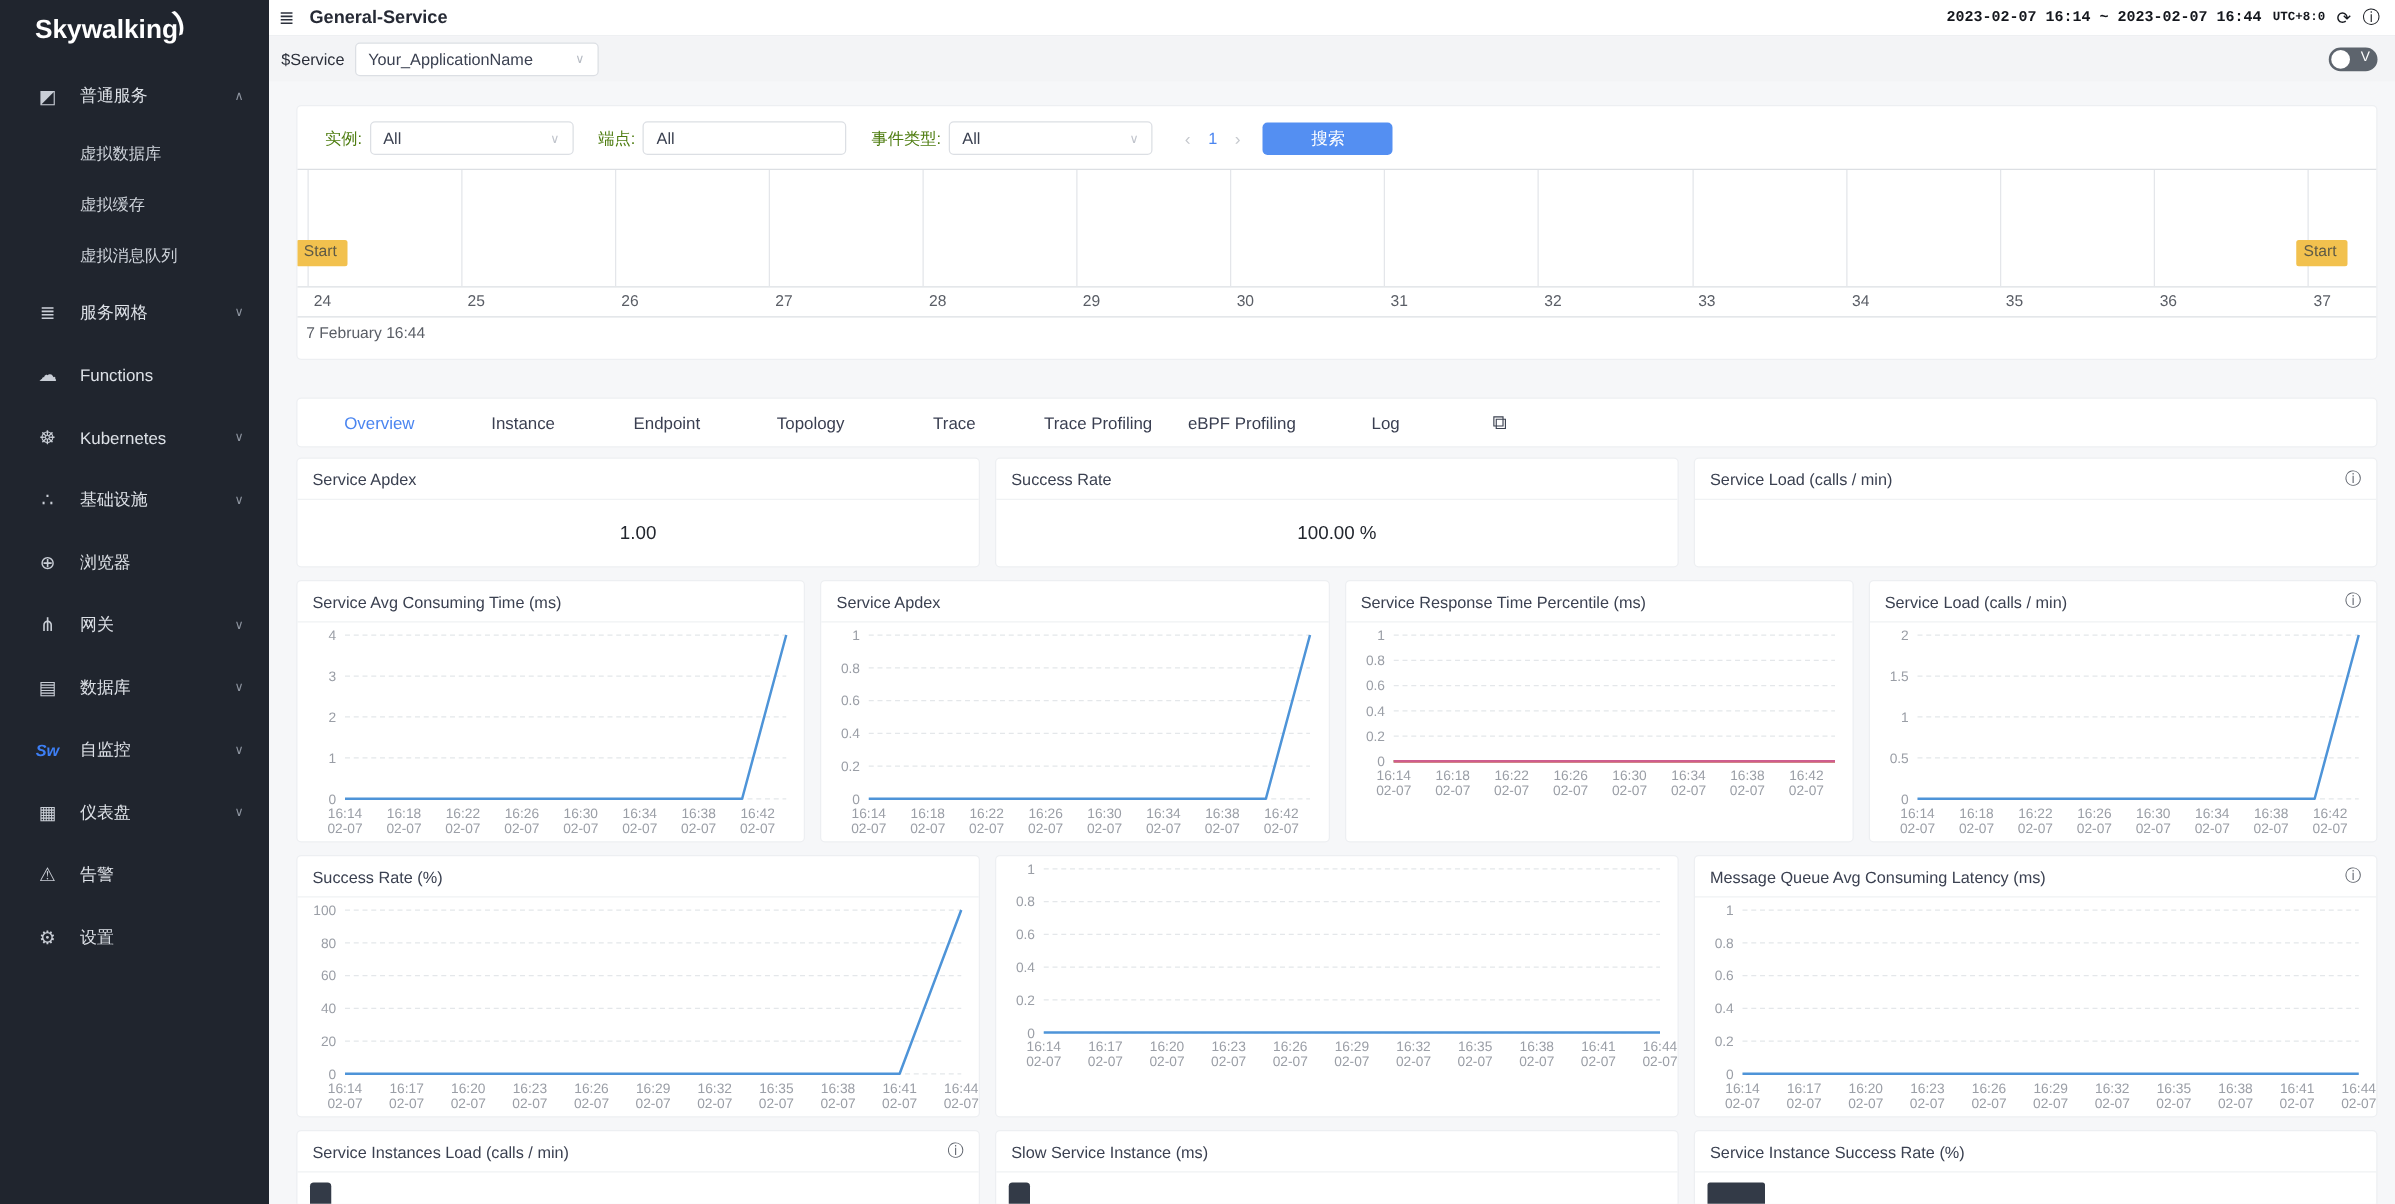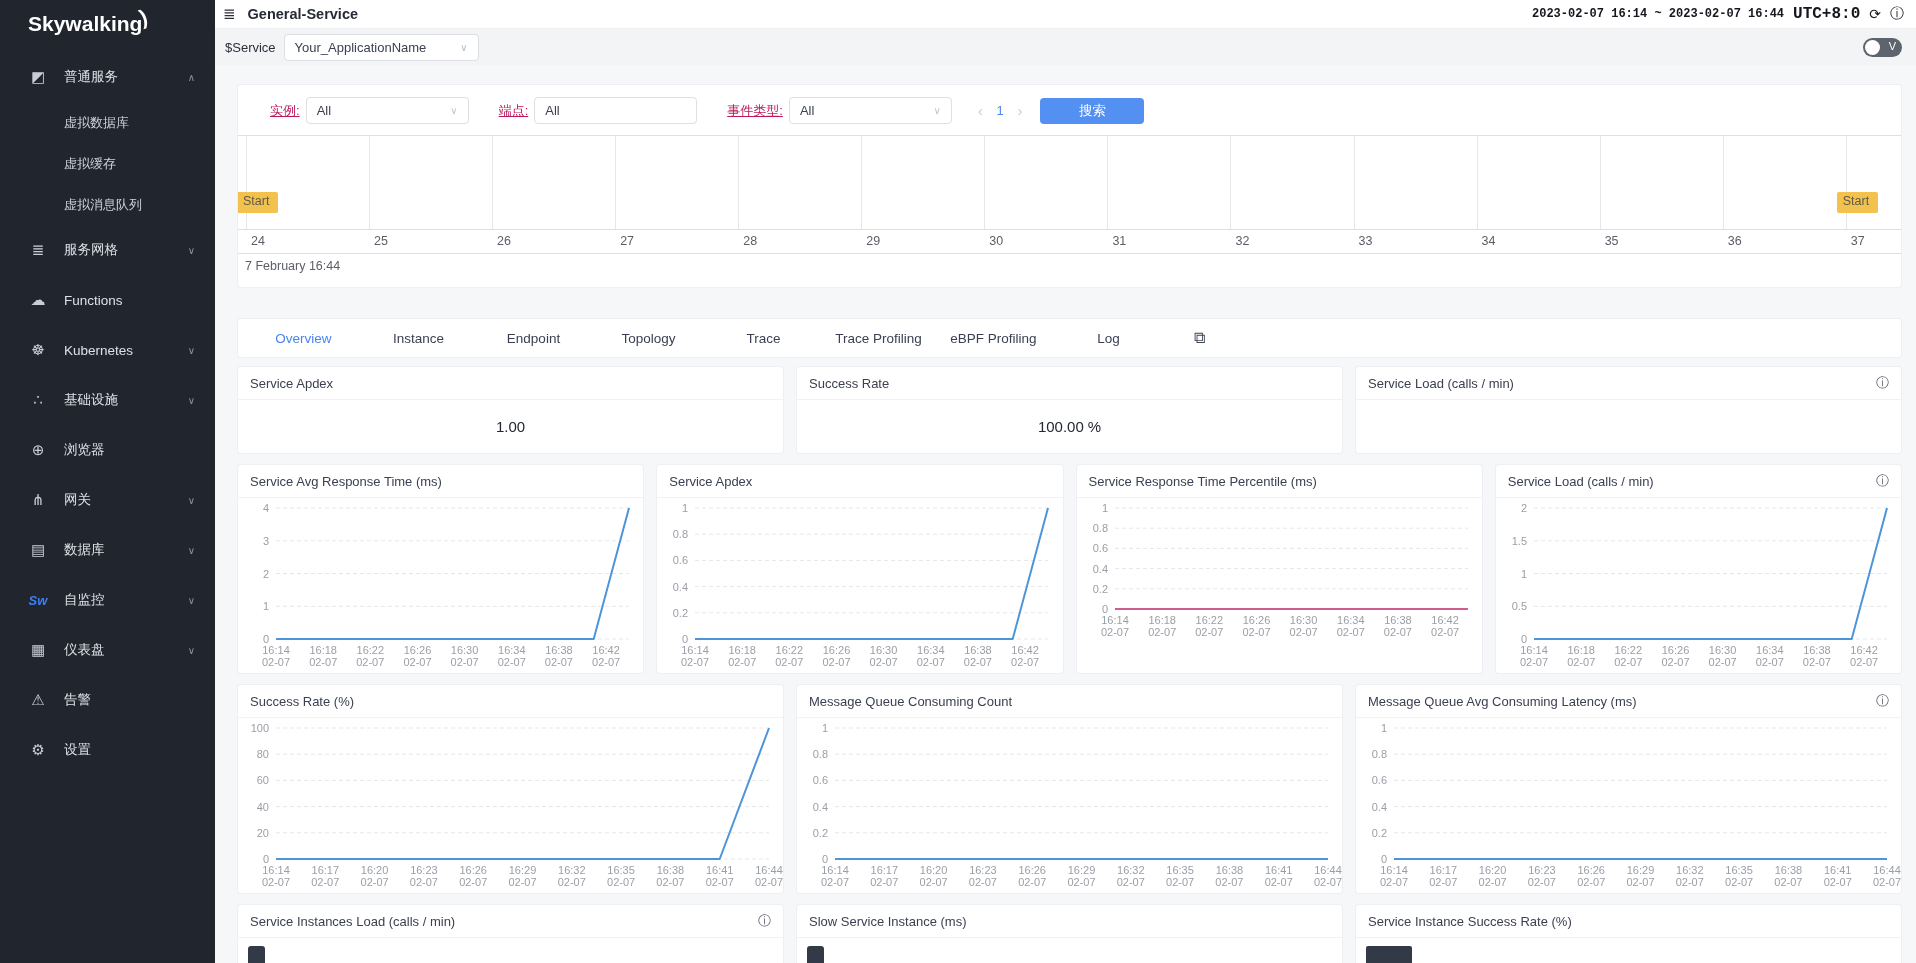--- a/index.html
+++ b/index.html
@@ -21,41 +21,41 @@
   .mi-chev { margin-left:auto; margin-right:20px; font-size:10px; color:#8d949f; }
 
   
   .main { margin-left:215px; }
   .topbar { height:29px; background:#fff; display:flex; align-items:center; padding:0 12px 0 6px;
     border-bottom:1px solid #eef0f2; }
   .collapse-icon { font-size:15px; color:#2c313c; margin:0 12px 0 2px; cursor:pointer; }
   .page-title { font-size:14.5px; font-weight:600; color:#262a35; }
   .topbar-right { margin-left:auto; display:flex; align-items:center; gap:9px; }
   .time-range { font-family:"Liberation Mono", monospace; font-size:12px; font-weight:600; color:#14171d; cursor:pointer; }
-  .tz { font-family:"Liberation Mono", monospace; font-size:16px; font-weight:600; color:#14171d; }
+  .tz { font-family:"Liberation Mono", monospace; font-size:10px; font-weight:600; color:#14171d; }
   .top-icon { font-size:14px; color:#14171d; cursor:pointer; }
 
   .service-bar { height:36px; background:#f3f4f6; display:flex; align-items:center; padding:0 14px 0 10px; }
   .service-label { font-size:13px; color:#2b2f3a; }
   .service-select { margin-left:8px; width:195px; height:27px; background:#fff; border:1px solid #dcdfe4;
     border-radius:4px; display:flex; align-items:center; padding:0 10px; font-size:13px; color:#3b4151; cursor:pointer; }
   .service-select .chev { margin-left:auto; color:#b6bbc3; font-size:10px; }
   .toggle { margin-left:auto; width:39px; height:19px; background:#5d646d; border-radius:10px; position:relative;
     cursor:pointer; }
   .toggle .knob { position:absolute; left:2px; top:2px; width:15px; height:15px; border-radius:50%; background:#fff; }
   .toggle .tlabel { position:absolute; right:6px; top:2px; font-size:11px; color:#fff; }
 
   .content { padding:20px 15px 0 23px; }
 
   .card { background:#fff; border-radius:3px; box-shadow:0 0 0 1px #edeff2; }
 
   
   .filter-card { margin-bottom:32px; padding-top:12px; }
   .filter-row { display:flex; align-items:center; padding:0 14px 11px 2px; }
-  .f-label { font-size:13px; color:#be185d; margin-left:30px;text-decoration:underline; }
+  .f-label { font-size:13px; color:#4d7c0f; margin-left:20px; }
   .f-select, .f-input { margin-left:6px; width:163px; height:27px; border:1px solid #dcdfe4; border-radius:4px;
     background:#fff; display:flex; align-items:center; padding:0 10px; font-size:13px; color:#3b4151; cursor:pointer; }
   .f-select .chev { margin-left:auto; color:#c0c4cc; font-size:10px; }
   .f-input { cursor:text; font-family:"Liberation Sans", sans-serif; }
   input.f-input { outline:none; }
   .pager { display:flex; align-items:center; margin-left:26px; gap:14px; }
   .pg-arrow { color:#c6c9ce; font-size:14px; cursor:pointer; }
   .pg-num { color:#4a85f0; font-size:13px; cursor:pointer; }
   .search-btn { margin-left:18px; width:104px; height:26px; background:#548ff2; color:#fff; border:none;
     border-radius:4px; font-size:13.5px; cursor:pointer; font-family:"Liberation Sans", sans-serif; }
@@ -293,21 +293,21 @@
           <div class="card-title">
             <span class="title-text">Service Load (calls / min)</span>
             <span class="info-icon">ⓘ</span>
           </div>
         </div>
       </div>
 
     <div class="grid g4" id="row2">
         <div class="card chart-card">
           <div class="card-title">
-            <span class="title-text">Service Avg Response Time (ms)</span>
+            <span class="title-text">Service Avg Consuming Time (ms)</span>
           </div>
           <div class="chart-body">
             <div class="chart-plot"><svg width="405" height="174">
                 <line x1="38" y1="141.0" x2="391" y2="141.0" stroke="#e4e7ea" stroke-dasharray="4 3"></line>
                 <text x="31" y="145" text-anchor="end" font-size="11" fill="#9a9ea6">0</text>
                 <line x1="38" y1="108.3" x2="391" y2="108.3" stroke="#e4e7ea" stroke-dasharray="4 3"></line>
                 <text x="31" y="112.3" text-anchor="end" font-size="11" fill="#9a9ea6">1</text>
                 <line x1="38" y1="75.5" x2="391" y2="75.5" stroke="#e4e7ea" stroke-dasharray="4 3"></line>
                 <text x="31" y="79.5" text-anchor="end" font-size="11" fill="#9a9ea6">2</text>
                 <line x1="38" y1="42.8" x2="391" y2="42.8" stroke="#e4e7ea" stroke-dasharray="4 3"></line>
@@ -491,23 +491,20 @@
                 <text x="432.4" y="168" text-anchor="middle" font-size="11" fill="#9a9ea6">02-07</text>
                 <text x="481.7" y="156" text-anchor="middle" font-size="11" fill="#9a9ea6">16:41</text>
                 <text x="481.7" y="168" text-anchor="middle" font-size="11" fill="#9a9ea6">02-07</text>
                 <text x="531.0" y="156" text-anchor="middle" font-size="11" fill="#9a9ea6">16:44</text>
                 <text x="531.0" y="168" text-anchor="middle" font-size="11" fill="#9a9ea6">02-07</text>
                 <polyline points="38.0,141.0 87.3,141.0 136.6,141.0 185.9,141.0 235.2,141.0 284.5,141.0 333.8,141.0 383.1,141.0 432.4,141.0 481.7,141.0 531.0,10.0" fill="none" stroke="#4e94d8" stroke-width="2" stroke-linejoin="round"></polyline>
               </svg></div>
           </div>
         </div>
         <div class="card chart-card">
-          <div class="card-title">
-            <span class="title-text">Message Queue Consuming Count</span>
-          </div>
           <div class="chart-body">
             <div class="chart-plot"><svg width="545" height="174">
                 <line x1="38" y1="141.0" x2="531" y2="141.0" stroke="#e4e7ea" stroke-dasharray="4 3"></line>
                 <text x="31" y="145" text-anchor="end" font-size="11" fill="#9a9ea6">0</text>
                 <line x1="38" y1="114.8" x2="531" y2="114.8" stroke="#e4e7ea" stroke-dasharray="4 3"></line>
                 <text x="31" y="118.8" text-anchor="end" font-size="11" fill="#9a9ea6">0.2</text>
                 <line x1="38" y1="88.6" x2="531" y2="88.6" stroke="#e4e7ea" stroke-dasharray="4 3"></line>
                 <text x="31" y="92.6" text-anchor="end" font-size="11" fill="#9a9ea6">0.4</text>
                 <line x1="38" y1="62.4" x2="531" y2="62.4" stroke="#e4e7ea" stroke-dasharray="4 3"></line>
                 <text x="31" y="66.4" text-anchor="end" font-size="11" fill="#9a9ea6">0.6</text>

